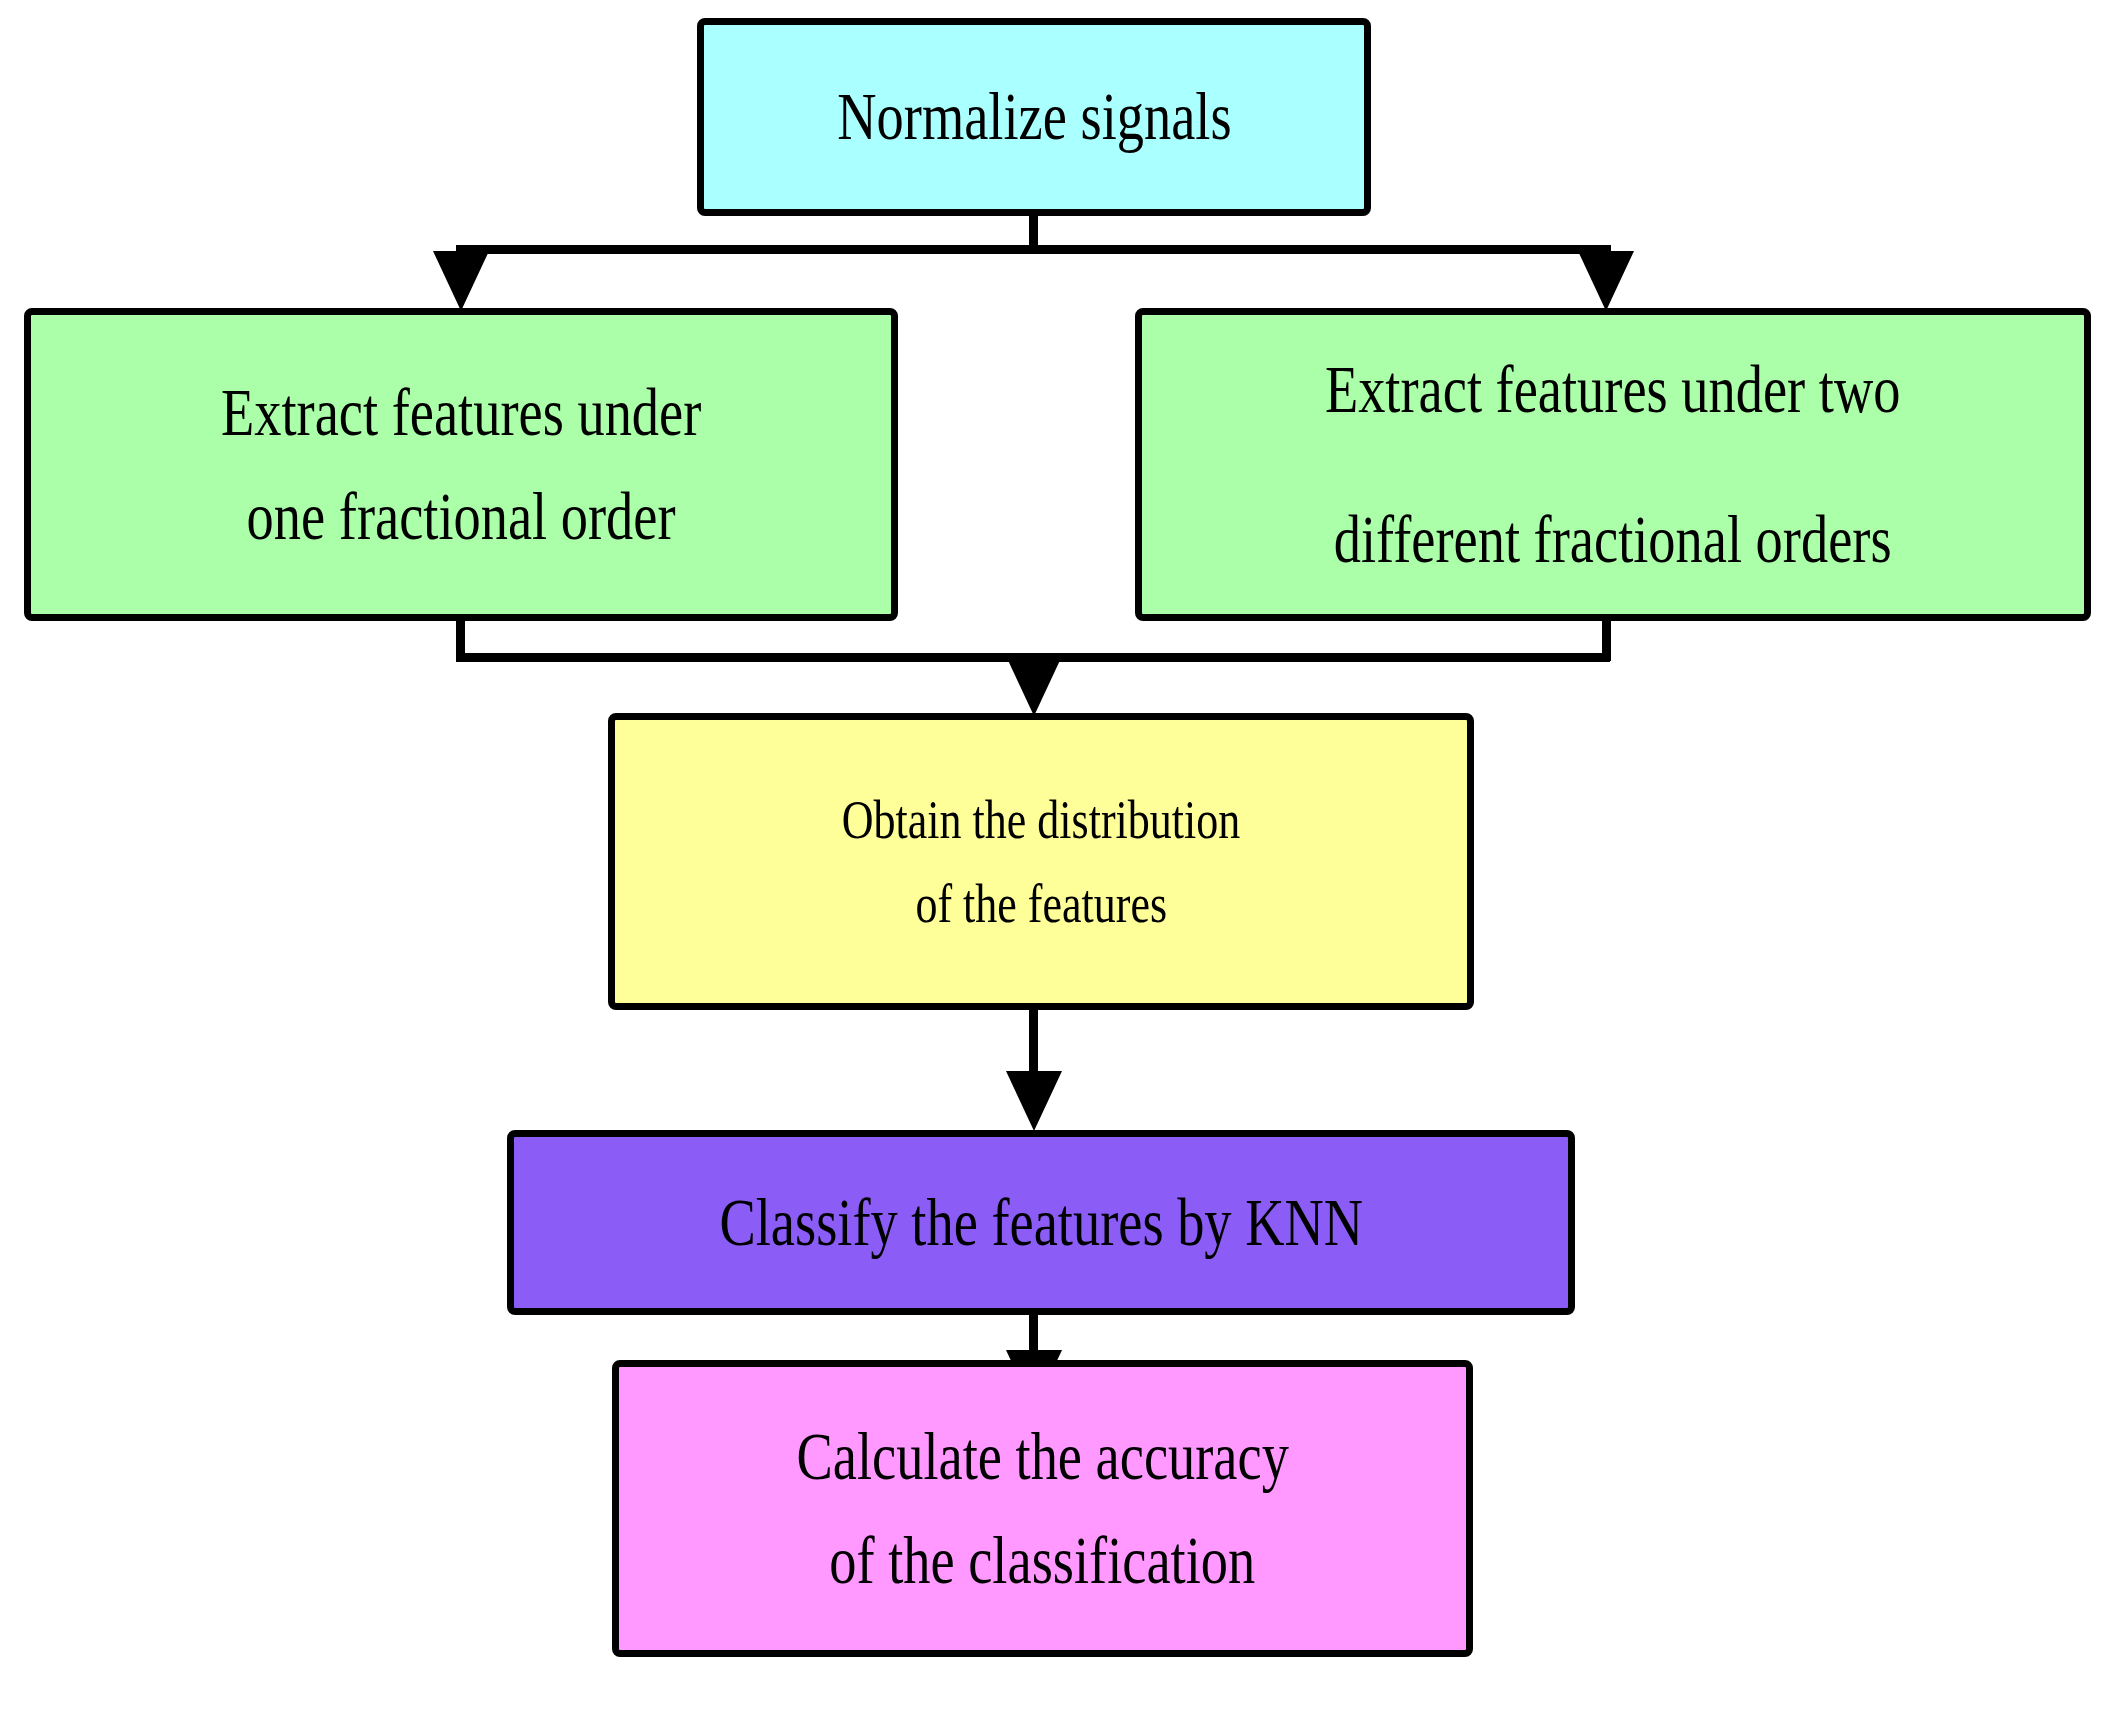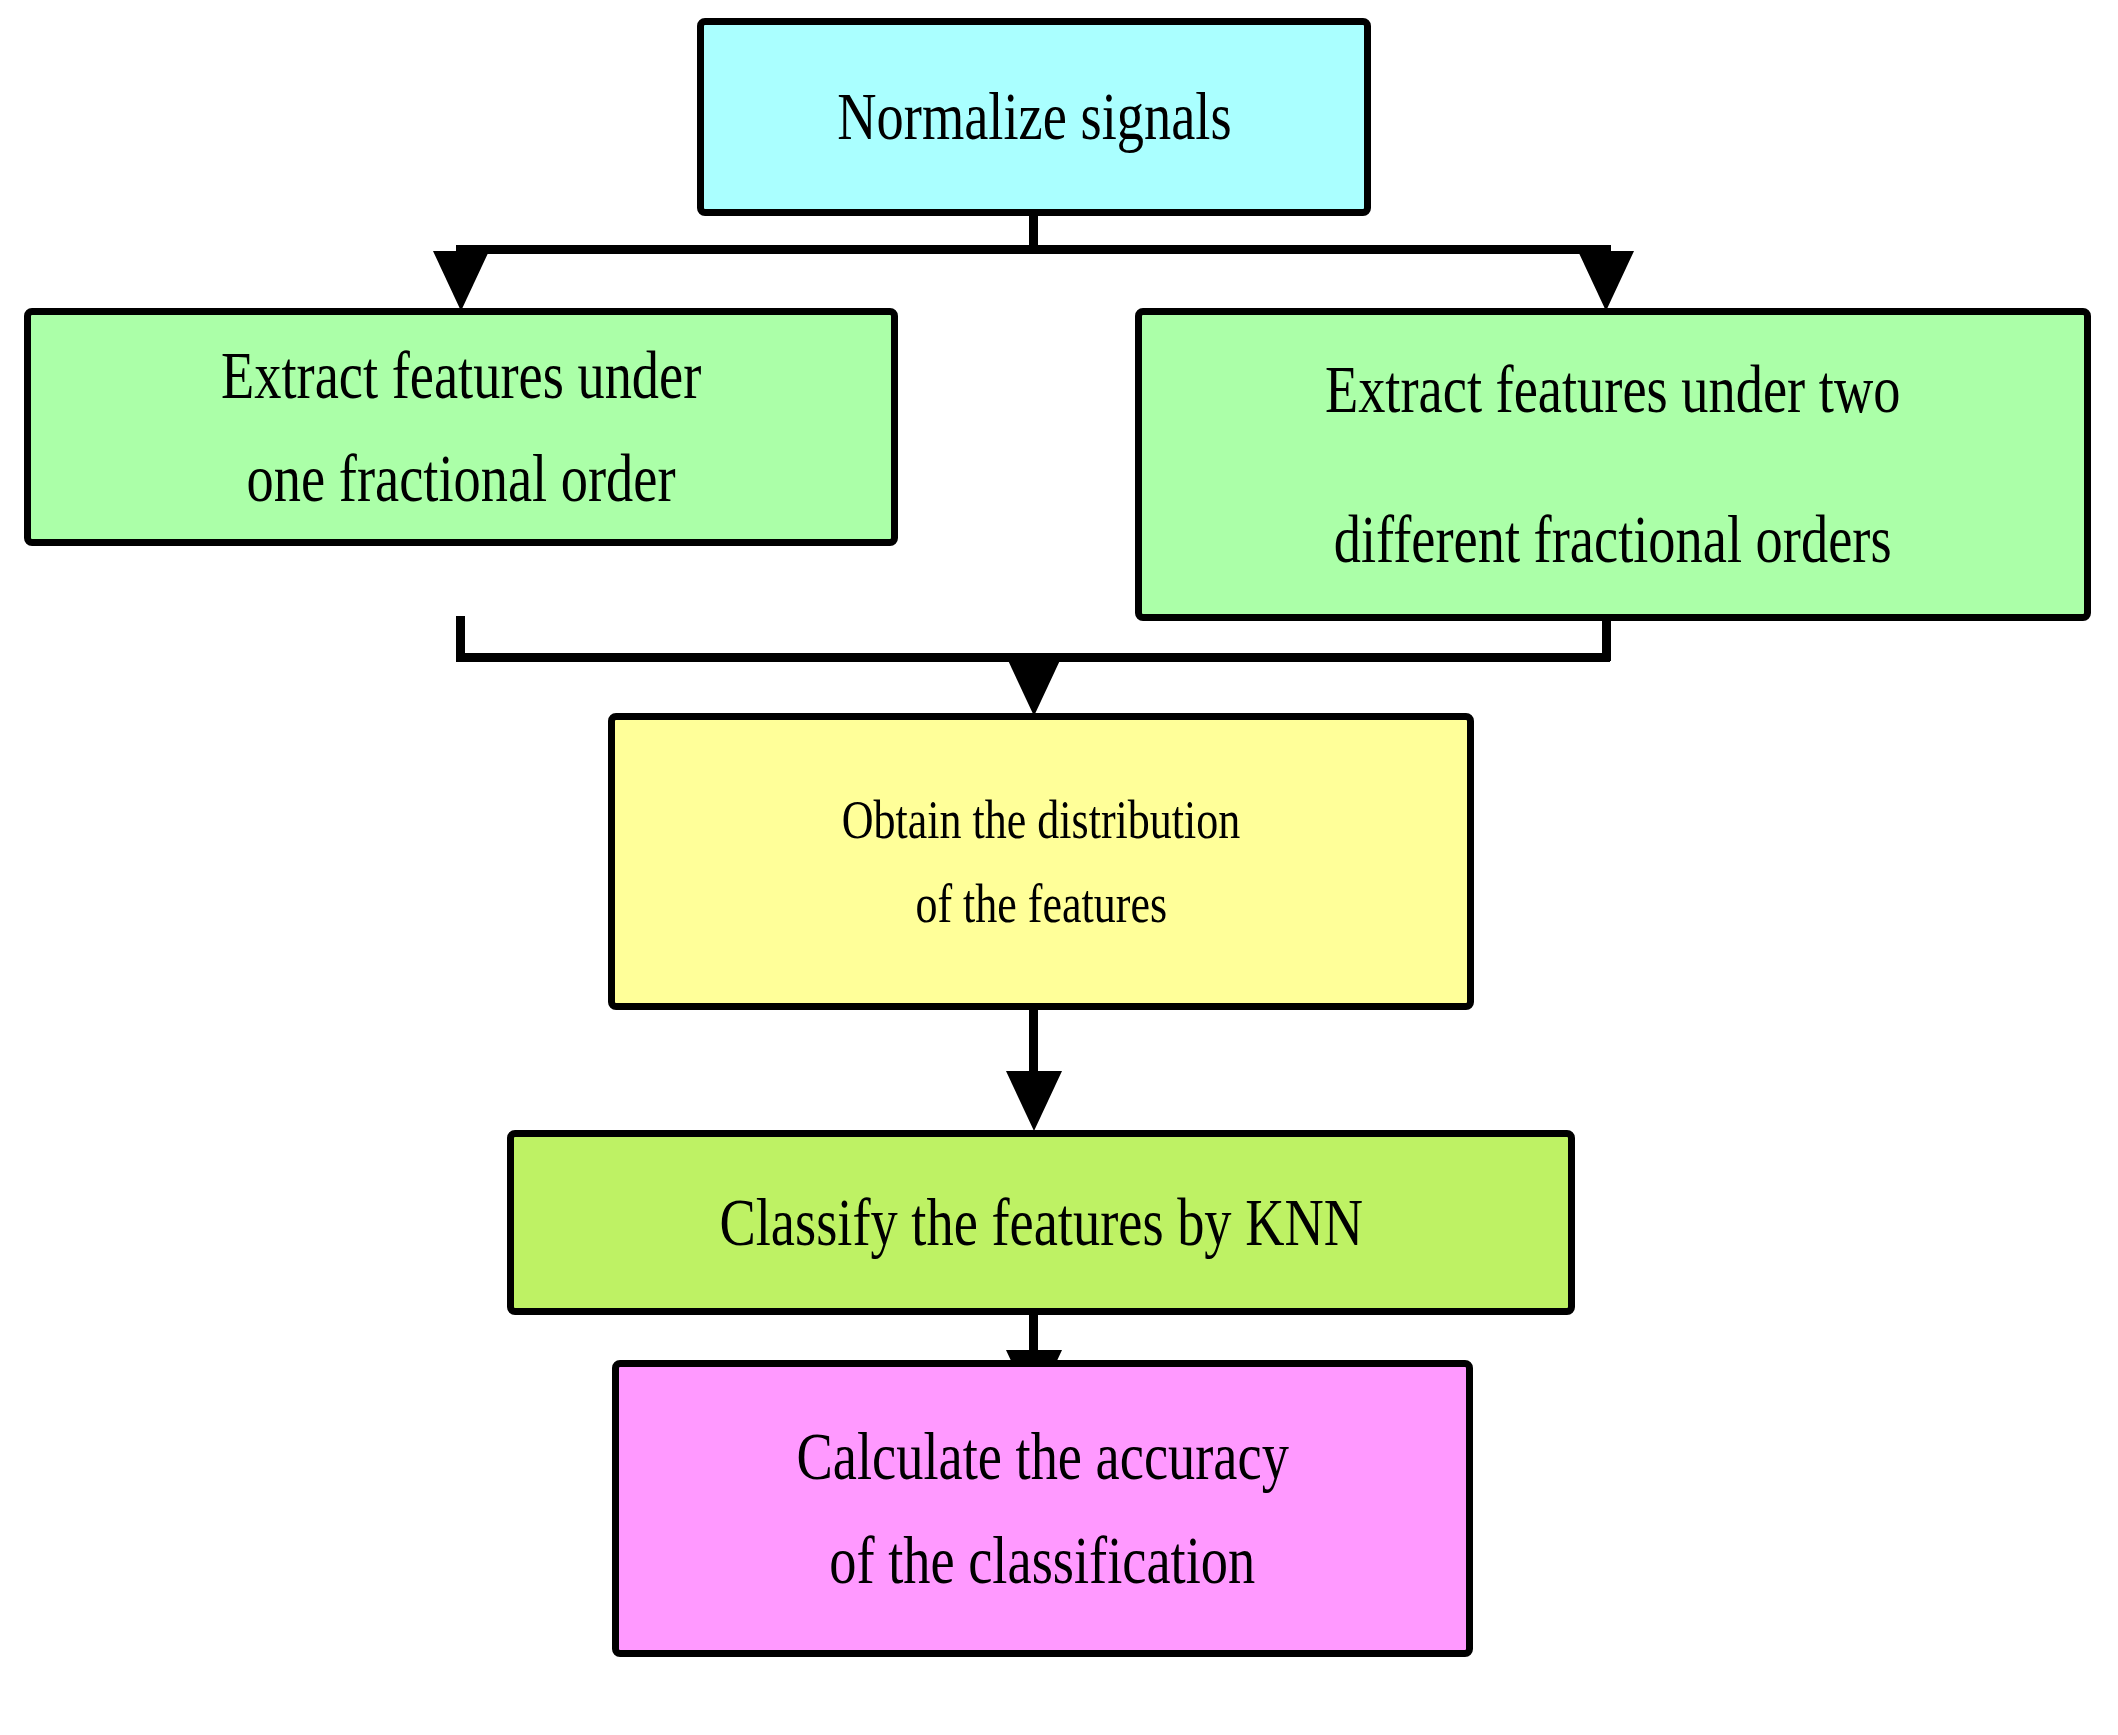--- a/index.html
+++ b/index.html
@@ -44,21 +44,21 @@
     top: 18px;
     width: 674px;
     height: 198px;
     background: #AAFFFF;
     font-size: 68px;
   }
   #node-extract-one {
     left: 24px;
     top: 308px;
     width: 874px;
-    height: 238px;
+    height: 313px;
     background: #ABFFA8;
     font-size: 68px;
   }
   #node-extract-two {
     left: 1135px;
     top: 308px;
     width: 956px;
     height: 313px;
     background: #ABFFA8;
     font-size: 68px;
@@ -142,21 +142,21 @@
   <div class="node" id="node-extract-two" style="background: rgb(171, 255, 168); border-color: rgb(0, 0, 0);">
     <span class="line">Extract features under two</span>
     <span class="line">different fractional orders</span>
   </div>
 
   <div class="node" id="node-distribution" style="background: rgb(255, 255, 153); border-color: rgb(0, 0, 0);">
     <span class="line">Obtain the distribution</span>
     <span class="line">of the features</span>
   </div>
 
-  <div class="node" id="node-classify" style="background: #bef264; border-color: rgb(0, 0, 0); text-align: right;">
+  <div class="node" id="node-classify" style="background: #8b5cf6; border-color: rgb(0, 0, 0); text-align: right;">
     <span class="line">Classify the features by KNN</span>
   </div>
 
   <div class="node" id="node-accuracy" style="background: rgb(255, 153, 255); border-color: rgb(0, 0, 0);">
     <span class="line">Calculate the accuracy</span>
     <span class="line">of the classification</span>
   </div>
 
 </div>
 

